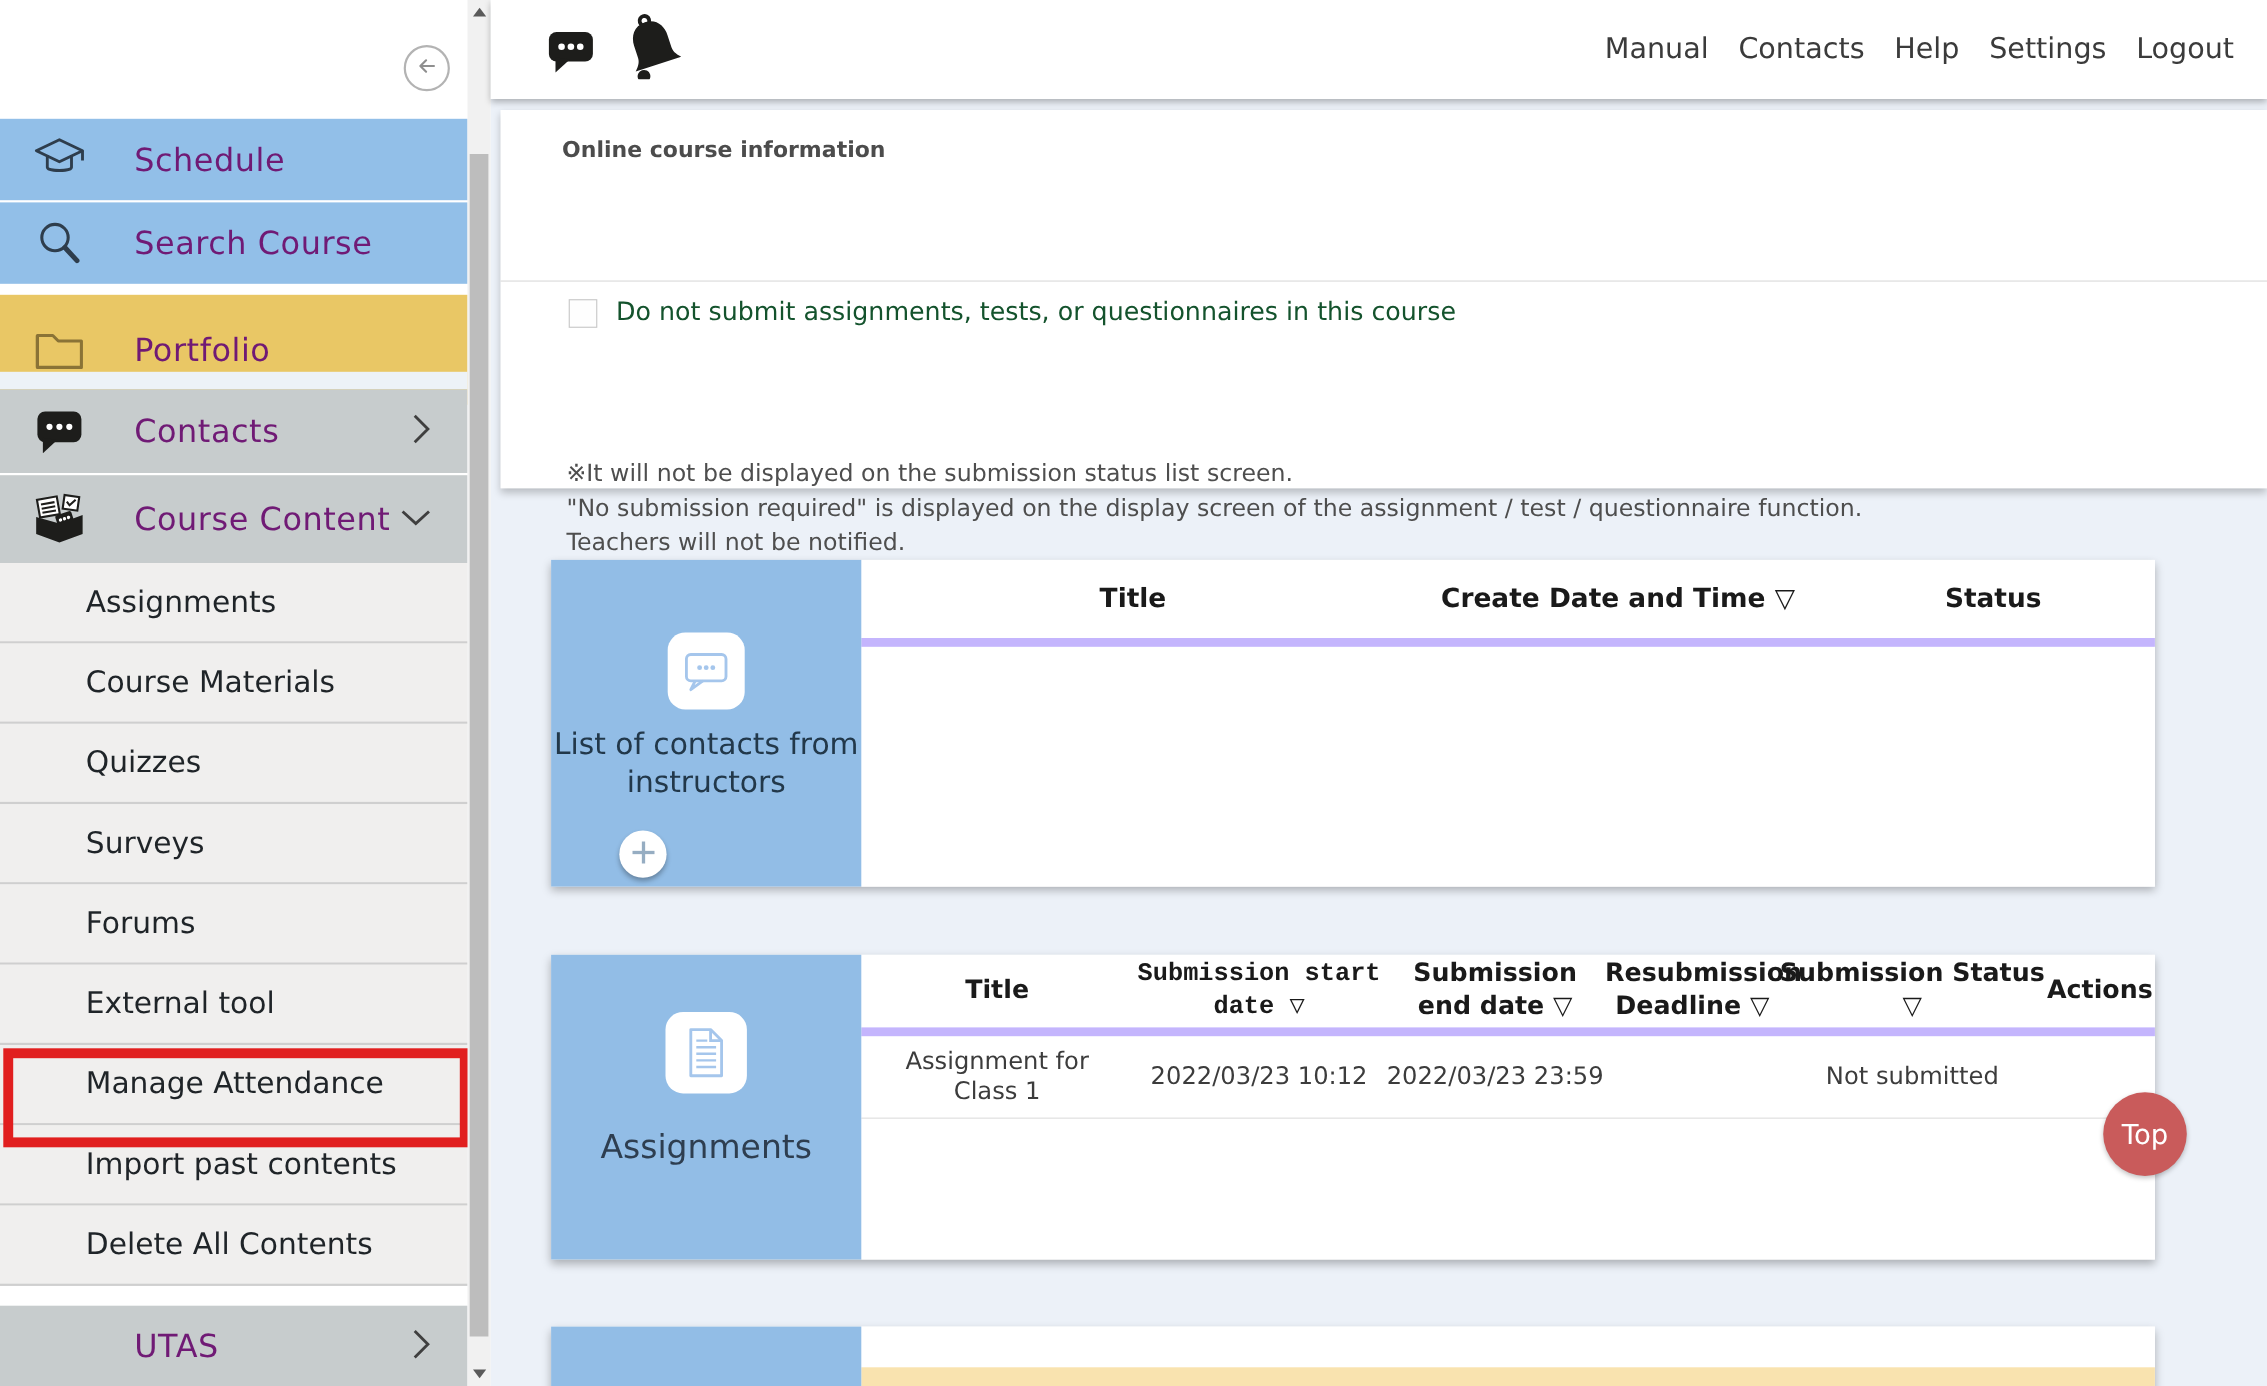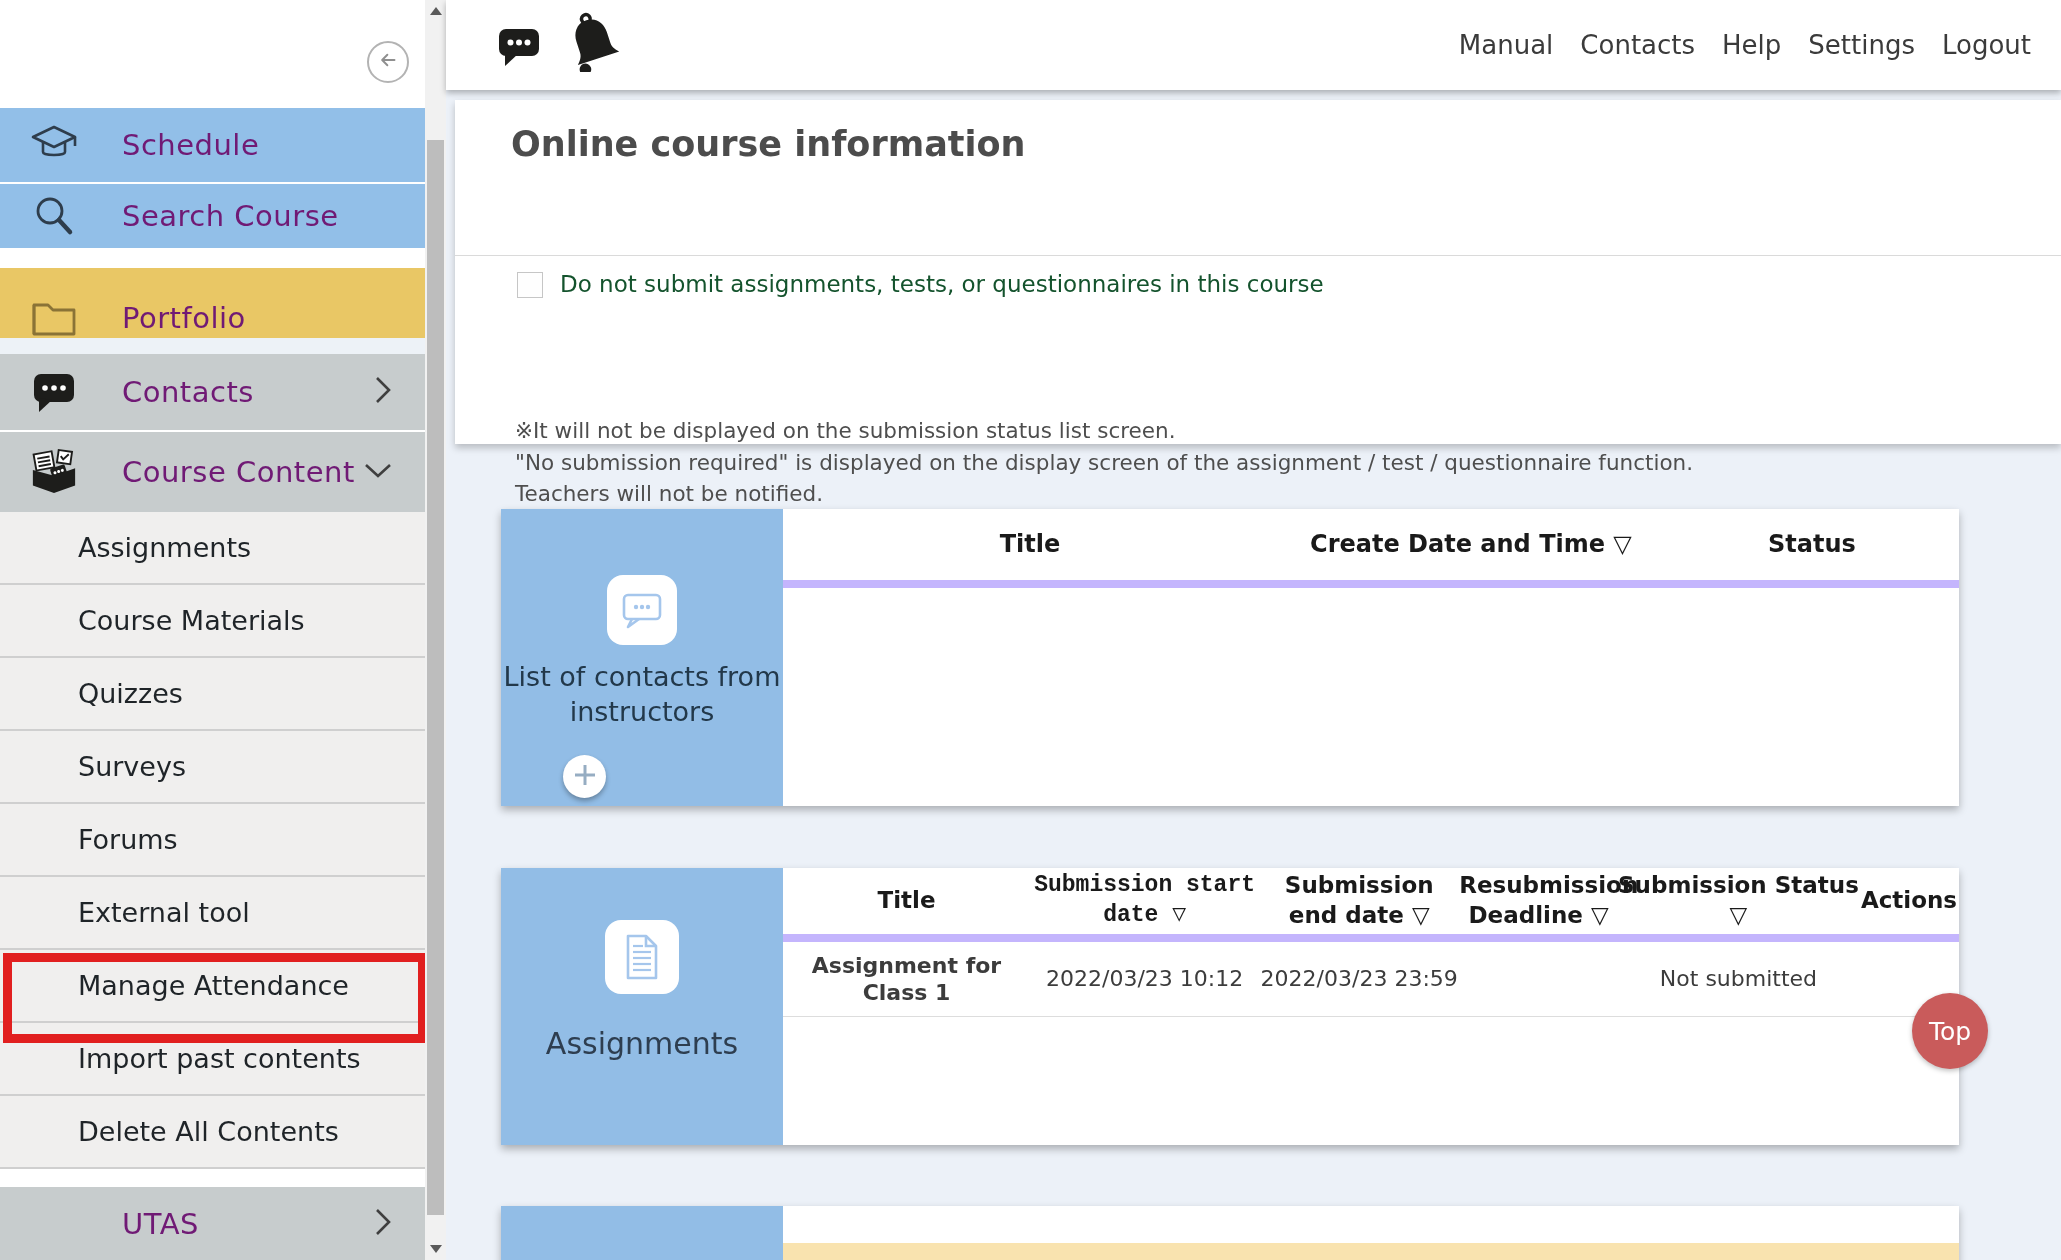--- a/index.html
+++ b/index.html
@@ -49,21 +49,21 @@
     box-shadow:0 3px 6px rgba(0,0,0,.28); z-index:5;
   }
   .topbar-icon { position:absolute; cursor:pointer; }
   .top-nav { position:absolute; right:30px; top:0; height:90px; display:flex; align-items:center; gap:27px; }
   .top-nav a { font-size:26px; color:#3b3b3b; text-decoration:none; cursor:pointer; }
   
   .info-card {
     position:absolute; left:455px; top:100px; width:1606px; height:344px; background:#fff;
     box-shadow:0 4px 7px rgba(0,0,0,.22); z-index:2;
   }
-  .info-title { position:absolute; left:56px; top:24px; font-size:35px; font-weight:bold; color:#4c4c4c; }
+  .info-title { position:absolute; left:56px; top:24px; font-size:20px; font-weight:bold; color:#4c4c4c; }
   .info-divider { position:absolute; left:0; top:155px; width:100%; border-top:1px solid #dadada; }
   .cb-box { position:absolute; left:62px; top:172px; width:26px; height:26px; border:1px solid #c6c6c6; background:#fefefe; cursor:pointer; }
   .cb-label { position:absolute; left:105px; top:171px; font-size:23px; font-weight:normal; color:#14532d; }
   .note-line { position:absolute; left:60px; font-size:21.5px; color:#4e4e4e; }
   
   .fn-card { position:absolute; left:501px; width:1458px; background:#fff; box-shadow:0 4px 8px rgba(0,0,0,.28); z-index:2; }
   .fn-panel { position:absolute; left:0; top:0; width:282px; height:100%; background:#92bde6; }
   .icon-tile {
     position:absolute; background:#fff; border-radius:16px;
     display:flex; align-items:center; justify-content:center;
@@ -117,21 +117,21 @@
       <span class="row-icon">
         <svg width="48" height="44" viewBox="0 0 48 44">
             <polygon points="24,4 45,14 24,24 3,14" fill="none" stroke="#2e3d4c" stroke-width="2.6" stroke-linejoin="round"></polygon>
             <path d="M13 18 V29 C13 33 35 33 35 29 V18" fill="none" stroke="#2e3d4c" stroke-width="2.6"></path>
             <path d="M45 14 V23" stroke="#2e3d4c" stroke-width="2.6"></path>
           </svg>
       </span>
       <span class="row-label">Schedule</span>
     </div>
 
-    <div class="side-row row-blue" style="top:184px;height:64px;">
+    <div class="side-row row-blue" style="top:184px;height:74px;">
       <span class="row-icon">
         <svg width="46" height="46" viewBox="0 0 46 46">
             <circle cx="19" cy="18" r="12" fill="none" stroke="#2e3d4c" stroke-width="2.8"></circle>
             <line x1="28" y1="27" x2="39" y2="39" stroke="#2e3d4c" stroke-width="4.5" stroke-linecap="round"></line>
           </svg>
       </span>
       <span class="row-label">Search Course</span>
     </div>
 
     <div class="side-row row-yellow" style="top:268px;height:100px;">
@@ -318,21 +318,21 @@
     <div class="fn-table">
       <div class="thead">
         <div class="th" style="width:21%;">Title</div>
         <div class="th" style="width:19.5%;font-family:Liberation Mono, monospace;">Submission start date ▽</div>
         <div class="th" style="width:17%;">Submission end date ▽</div>
         <div class="th" style="width:13.5%;">Resubmission Deadline ▽</div>
         <div class="th" style="width:20.5%;">Submission Status ▽</div>
         <div class="th" style="width:8.5%;">Actions</div>
       </div>
       <div class="trow">
-        <div class="td" style="width:21%;font-weight:bold;padding:0 26px;">Assignment for Class 1</div>
+        <div class="td" style="width:21%;font-weight:normal;padding:0 26px;">Assignment for Class 1</div>
         <div class="td" style="width:19.5%;">2022/03/23 10:12</div>
         <div class="td" style="width:17%;">2022/03/23 23:59</div>
         <div class="td" style="width:13.5%;"></div>
         <div class="td" style="width:20.5%;">Not submitted</div>
         <div class="td" style="width:8.5%;"></div>
       </div>
     </div>
     <div class="fn-panel">
       <div class="icon-tile" style="left:104px;top:52px;width:74px;height:74px;">
         <svg width="44" height="50" viewBox="0 0 44 50">

